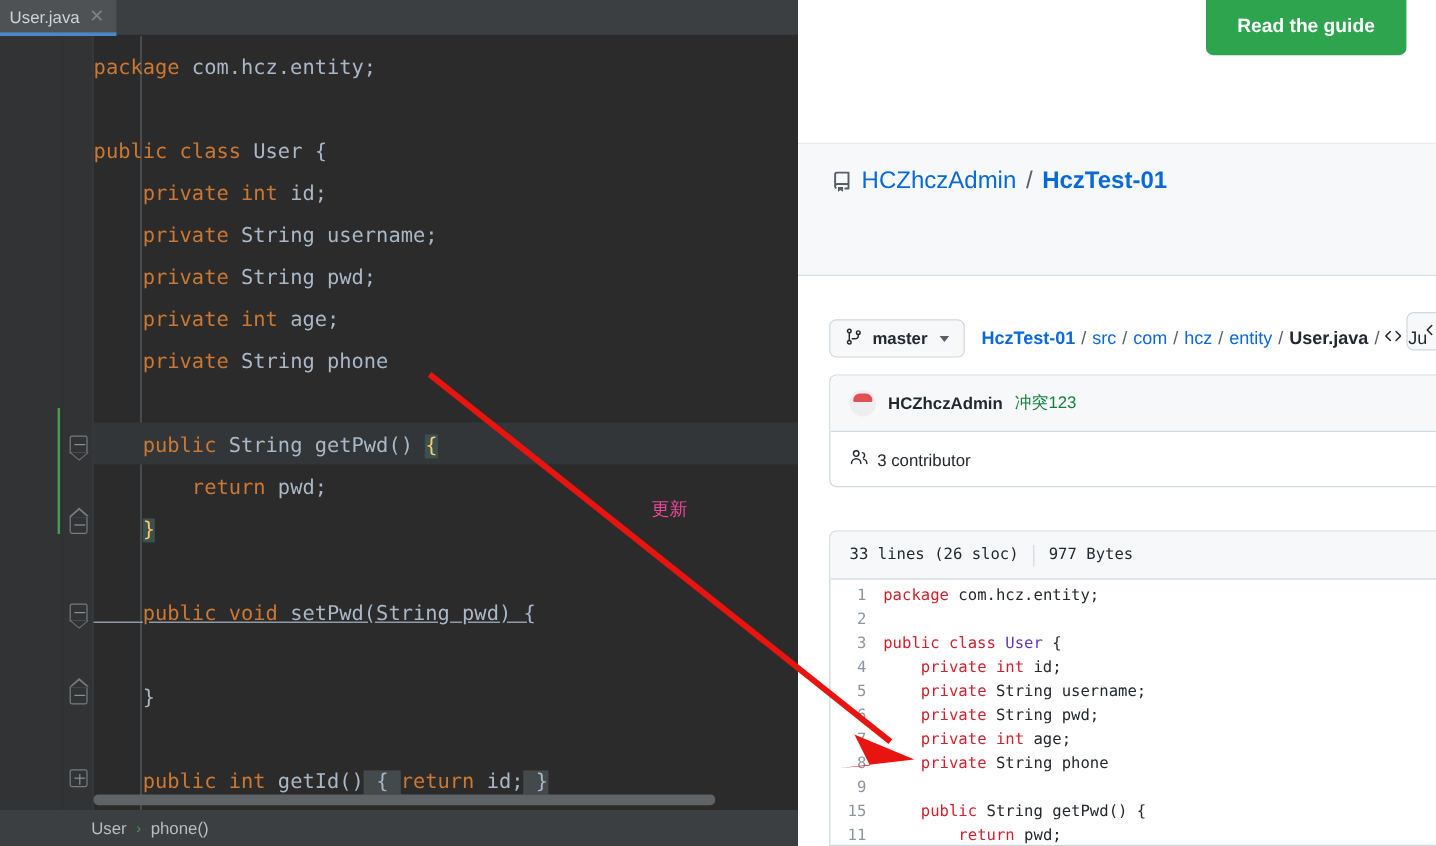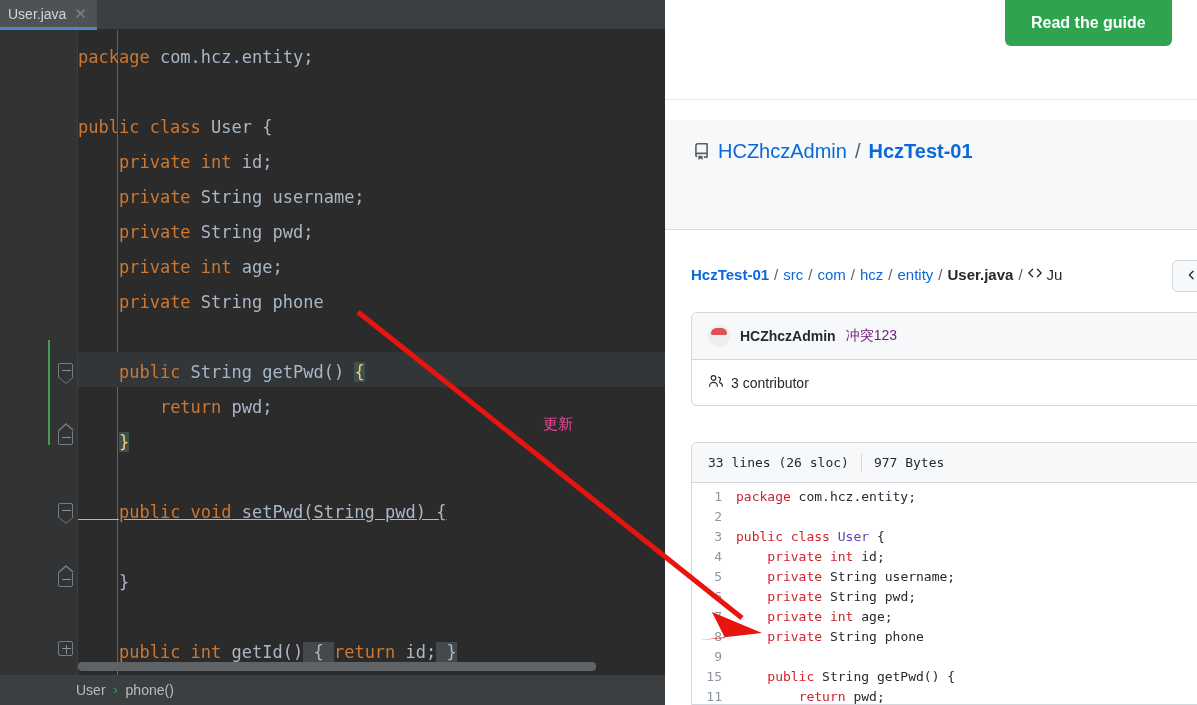--- a/index.html
+++ b/index.html
@@ -115,21 +115,21 @@
   
   #gh {
     position: absolute; left: 665px; top: 0;
     width: 532px; height: 705px;
     background: #ffffff;
     overflow: hidden;
     font-size: 14px;
     color: #24292f;
   }
   .gh-banner {
-    position: absolute; left: 0; top: 0; width: 532px; height: 100px;
+    position: absolute; left: 0; top: 0; width: 532px; height: 120px;
     background: #ffffff; border-bottom: 1px solid #e8eaed;
   }
   .read-guide-btn {
     position: absolute; left: 340px; top: 0px;
     height: 46px; padding: 0 26px;
     background: #2ea44f; color: #ffffff;
     border: none; border-radius: 0 0 6px 6px;
     font-size: 16px; font-weight: bold;
     display: flex; align-items: center; justify-content: center;
     font-family: "Liberation Sans", sans-serif;
@@ -214,21 +214,21 @@
   }
   .avatar {
     width: 22px; height: 22px; border-radius: 50%;
     background: #eeeef0; position: relative; overflow: hidden; flex: none;
   }
   .avatar:after {
     content: ''; position: absolute; left: 3px; top: 3px;
     width: 16px; height: 7px; background: #e05252; border-radius: 7px 7px 2px 2px;
   }
   .commit-author { font-weight: bold; font-size: 14px; color: #24292f; }
-  .commit-msg { font-size: 14px; color: #701a75; }
+  .commit-msg { font-size: 14px; color: #15803d; }
   .contrib-row {
     display: flex; align-items: center; gap: 7px;
     padding: 13px 16px; font-size: 14px; color: #24292f;
   }
 
   .blobbox {
     position: absolute; left: 26px; top: 442px;
     width: 520px; height: 263px;
     border: 1px solid #d0d7de; border-radius: 6px 6px 0 0;
     overflow: hidden; background: #fff;
@@ -400,20 +400,32 @@
                 <rect x="1.7" y="1.7" width="12.6" height="12.6" rx="1.6"></rect>
                 <path d="M5.2 4.6v6.8M8 4.6v4.4M10.8 4.6v5.6" stroke-linecap="round"></path>
               </svg>
           </span>
           <span>Projects</span>
         </div>
       </div>
     </div>
 
     <div class="branch-row">
+      <div class="branch-btn">
+        <span>
+          <svg width="15" height="15" viewBox="0 0 16 16" fill="none" stroke="currentColor" stroke-width="1.3">
+              <circle cx="4" cy="3" r="1.6"></circle>
+              <circle cx="4" cy="13" r="1.6"></circle>
+              <circle cx="12" cy="4.5" r="1.6"></circle>
+              <path d="M4 4.6v6.8M12 6.1v.9c0 1.7-1.4 3-3.1 3H6.6" stroke-linecap="round"></path>
+            </svg>
+        </span>
+        <span>master</span>
+        <span class="caret"></span>
+      </div>
       <div class="path-crumb">
         <span class="seg repo">HczTest-01</span>
         <span class="sl">/</span>
         <span class="seg">src</span>
         <span class="sl">/</span>
         <span class="seg">com</span>
         <span class="sl">/</span>
         <span class="seg">hcz</span>
         <span class="sl">/</span>
         <span class="seg">entity</span>

